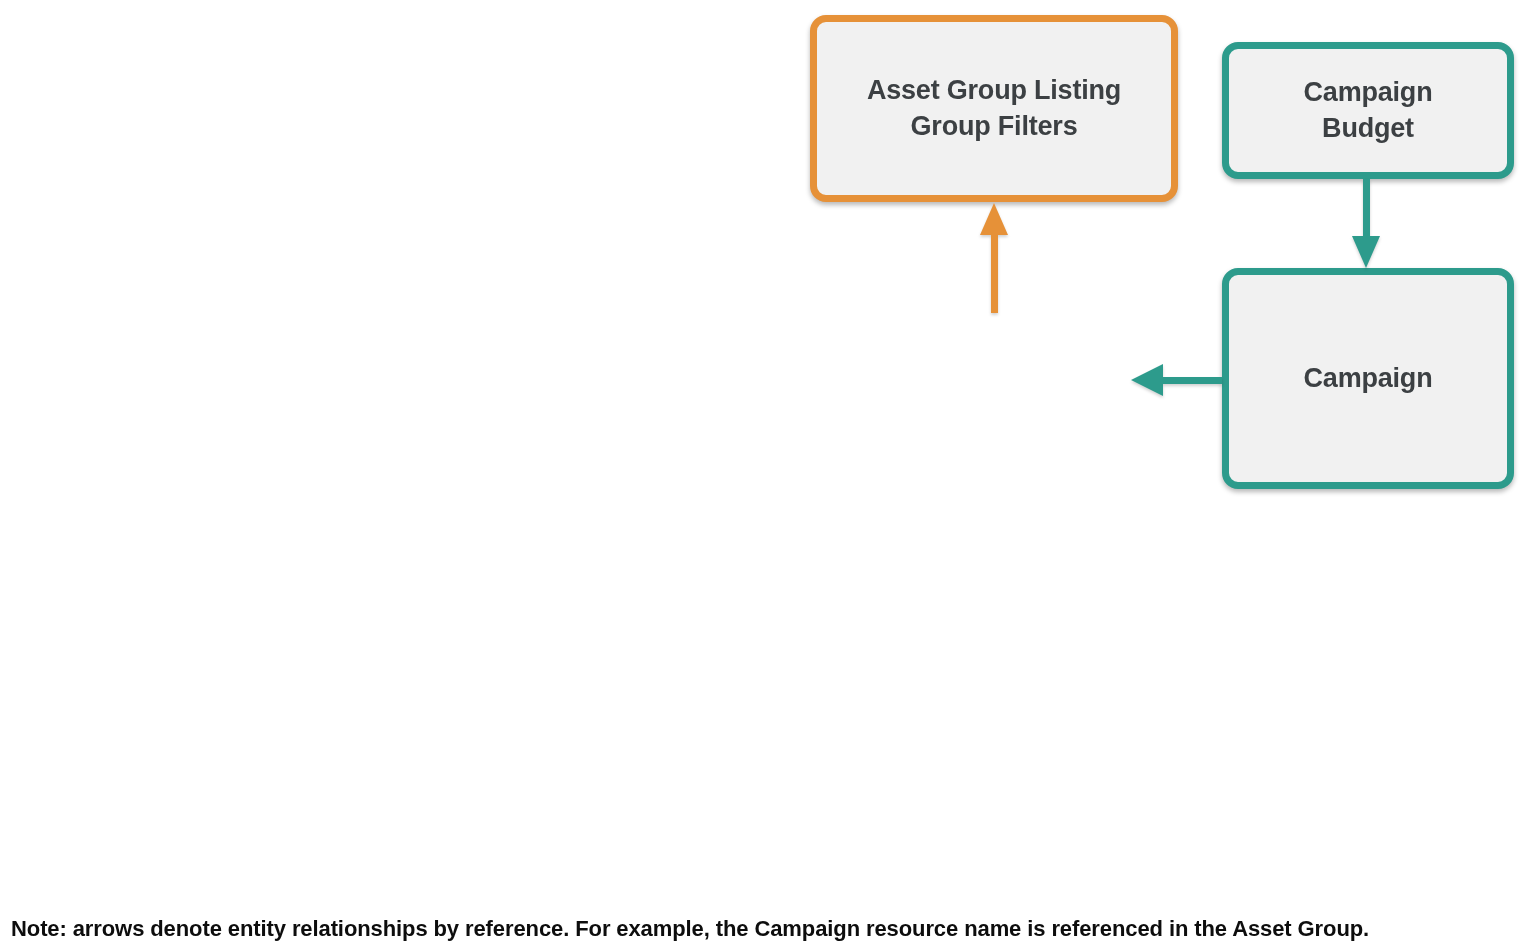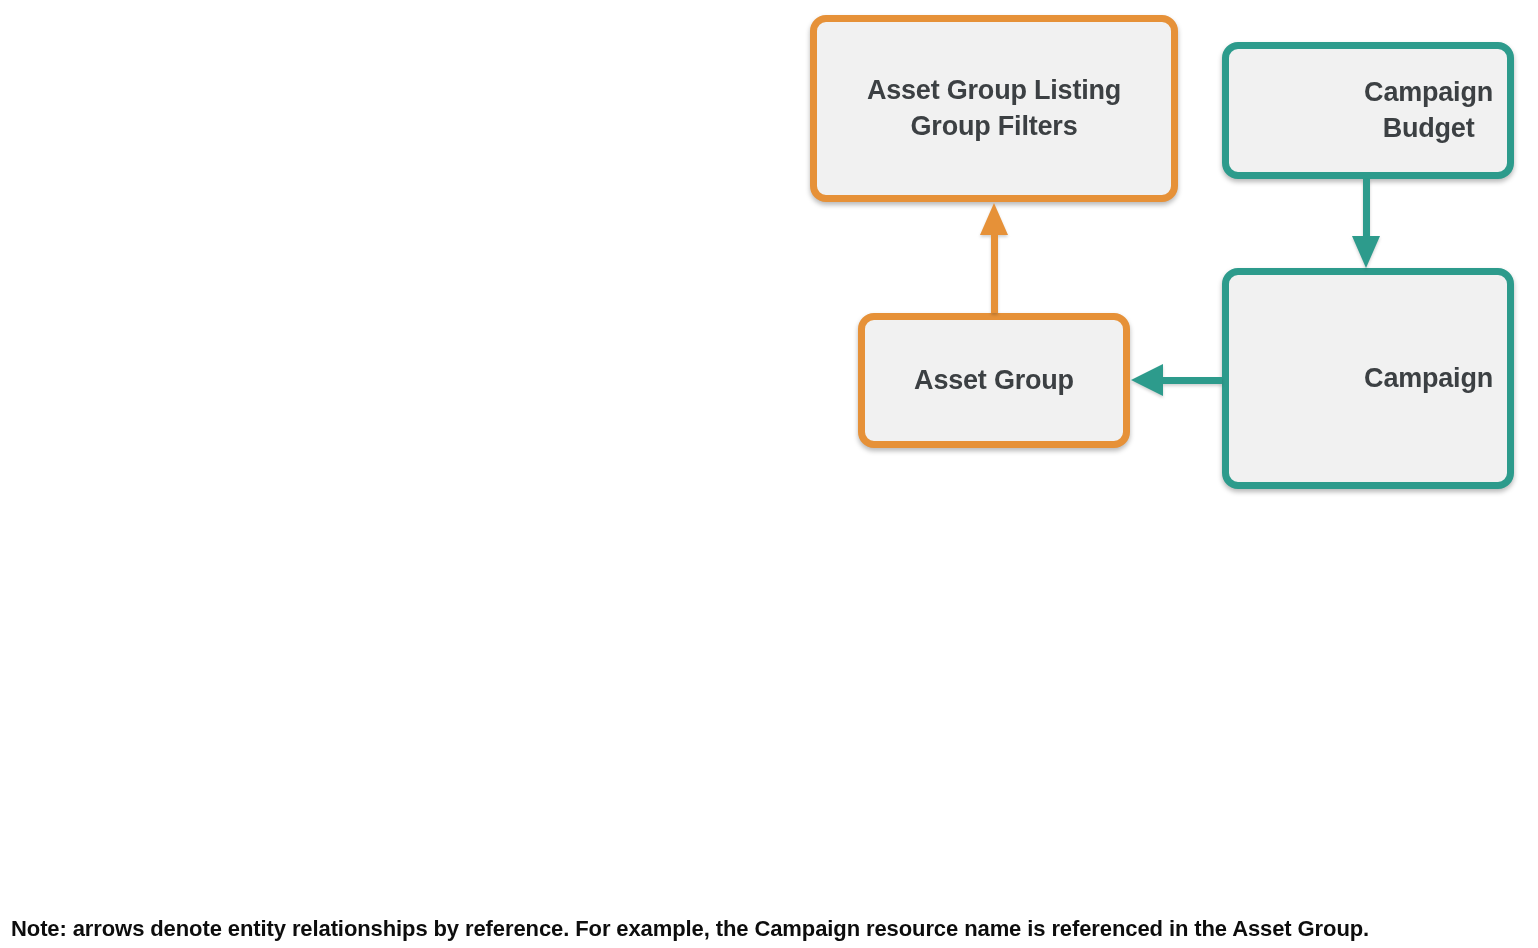--- a/index.html
+++ b/index.html
@@ -18,21 +18,21 @@
     border: 7px solid #888;
     border-radius: 16px;
     display: flex;
     align-items: center;
     justify-content: center;
     text-align: center;
     box-shadow: 0 3px 5px rgba(0,0,0,0.28);
     padding: 4px 14px;
   }
   .node.orange { border-color: #E69138; }
-  .node.teal   { border-color: #2D9B8C; justify-content: flex-end; }
+  .node.teal   { border-color: #2D9B8C; }
   .node-title {
     font-size: 27px;
     font-weight: 700;
     color: #3C4043;
     line-height: 1.32;
     white-space: pre-line;
     letter-spacing: -0.2px;
   }
   .node-subtitle {
     font-size: 21px;
@@ -103,23 +103,20 @@
   <div class="node orange" id="node-filters">
     <div class="node-title">Asset Group Listing
 Group Filters</div>
   </div>
 
   <div class="node teal" id="node-budget">
     <div class="node-title">Campaign
 Budget</div>
   </div>
 
-  <div class="node orange" id="node-asset-group">
-    <div class="node-title">Asset Group</div>
-  </div>
 
   <div class="node teal" id="node-campaign">
     <div class="node-title">Campaign</div>
   </div>
 
   <div class="arrow orange-fill" id="arrow-up">
     <div class="head"></div>
     <div class="shaft"></div>
   </div>
 

